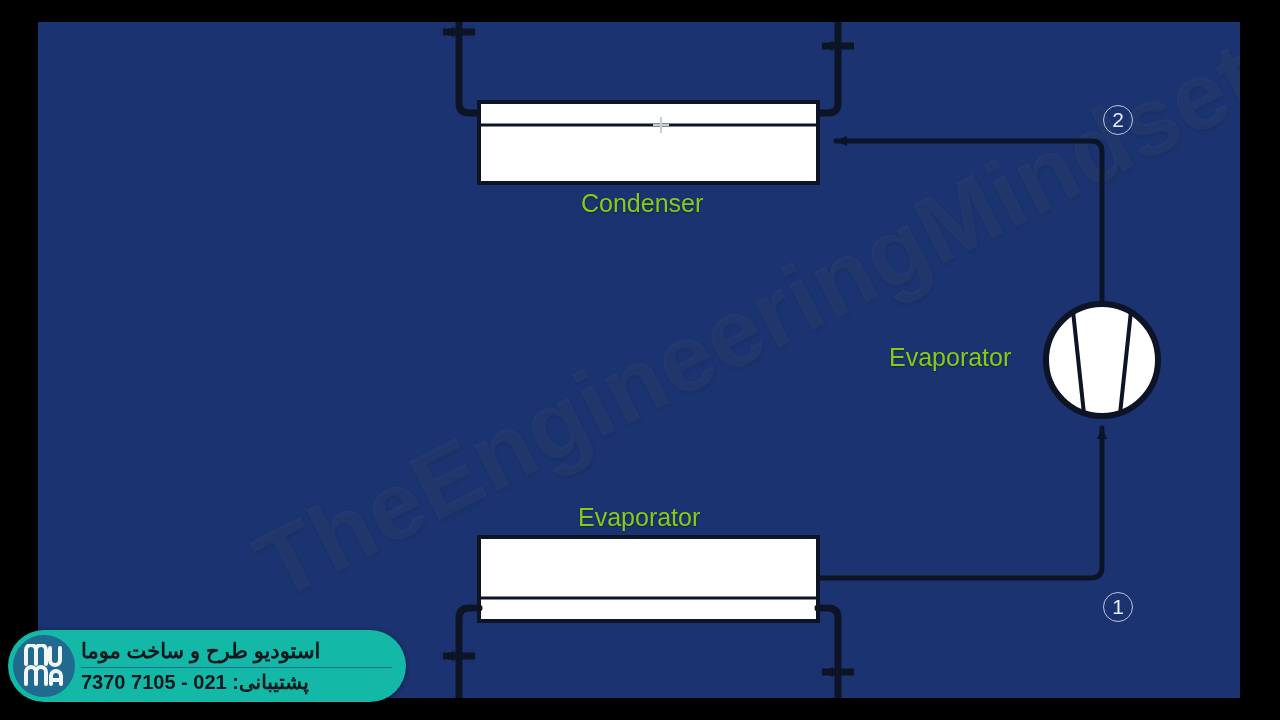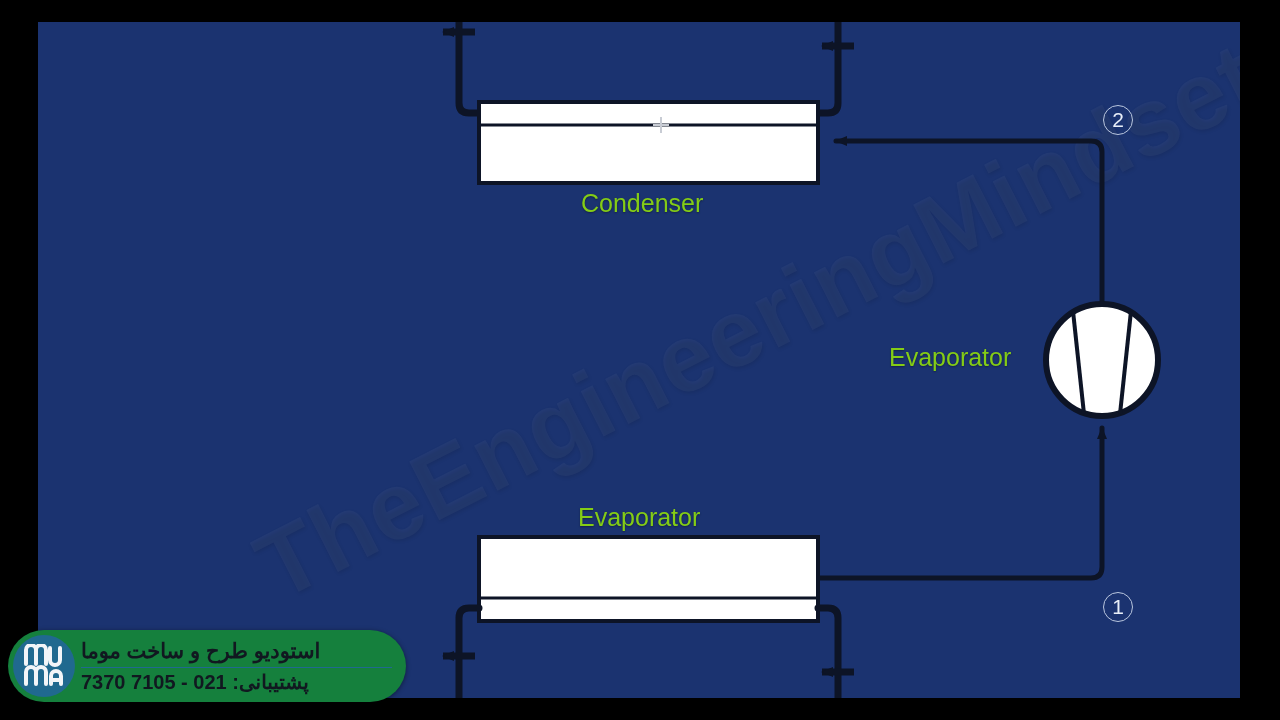--- a/index.html
+++ b/index.html
@@ -71,21 +71,21 @@
     text-align:center;
     font-weight:400;
   }
   #point-2 { left:1103px; top:105px; }
   #point-1 { left:1103px; top:592px; }
   
   #branding {
     position:absolute;
     left:8px; top:630px;
     width:398px; height:72px;
-    background:#15803d;
+    background:#14b8a6;
     border-radius:36px;
     display:flex;
     align-items:center;
     box-shadow:0 1px 5px rgba(0,0,0,0.45);
     overflow:hidden;
   }
   #muma-logo {
     width:62px; height:62px;
     margin-left:5px;
     border-radius:50%;

